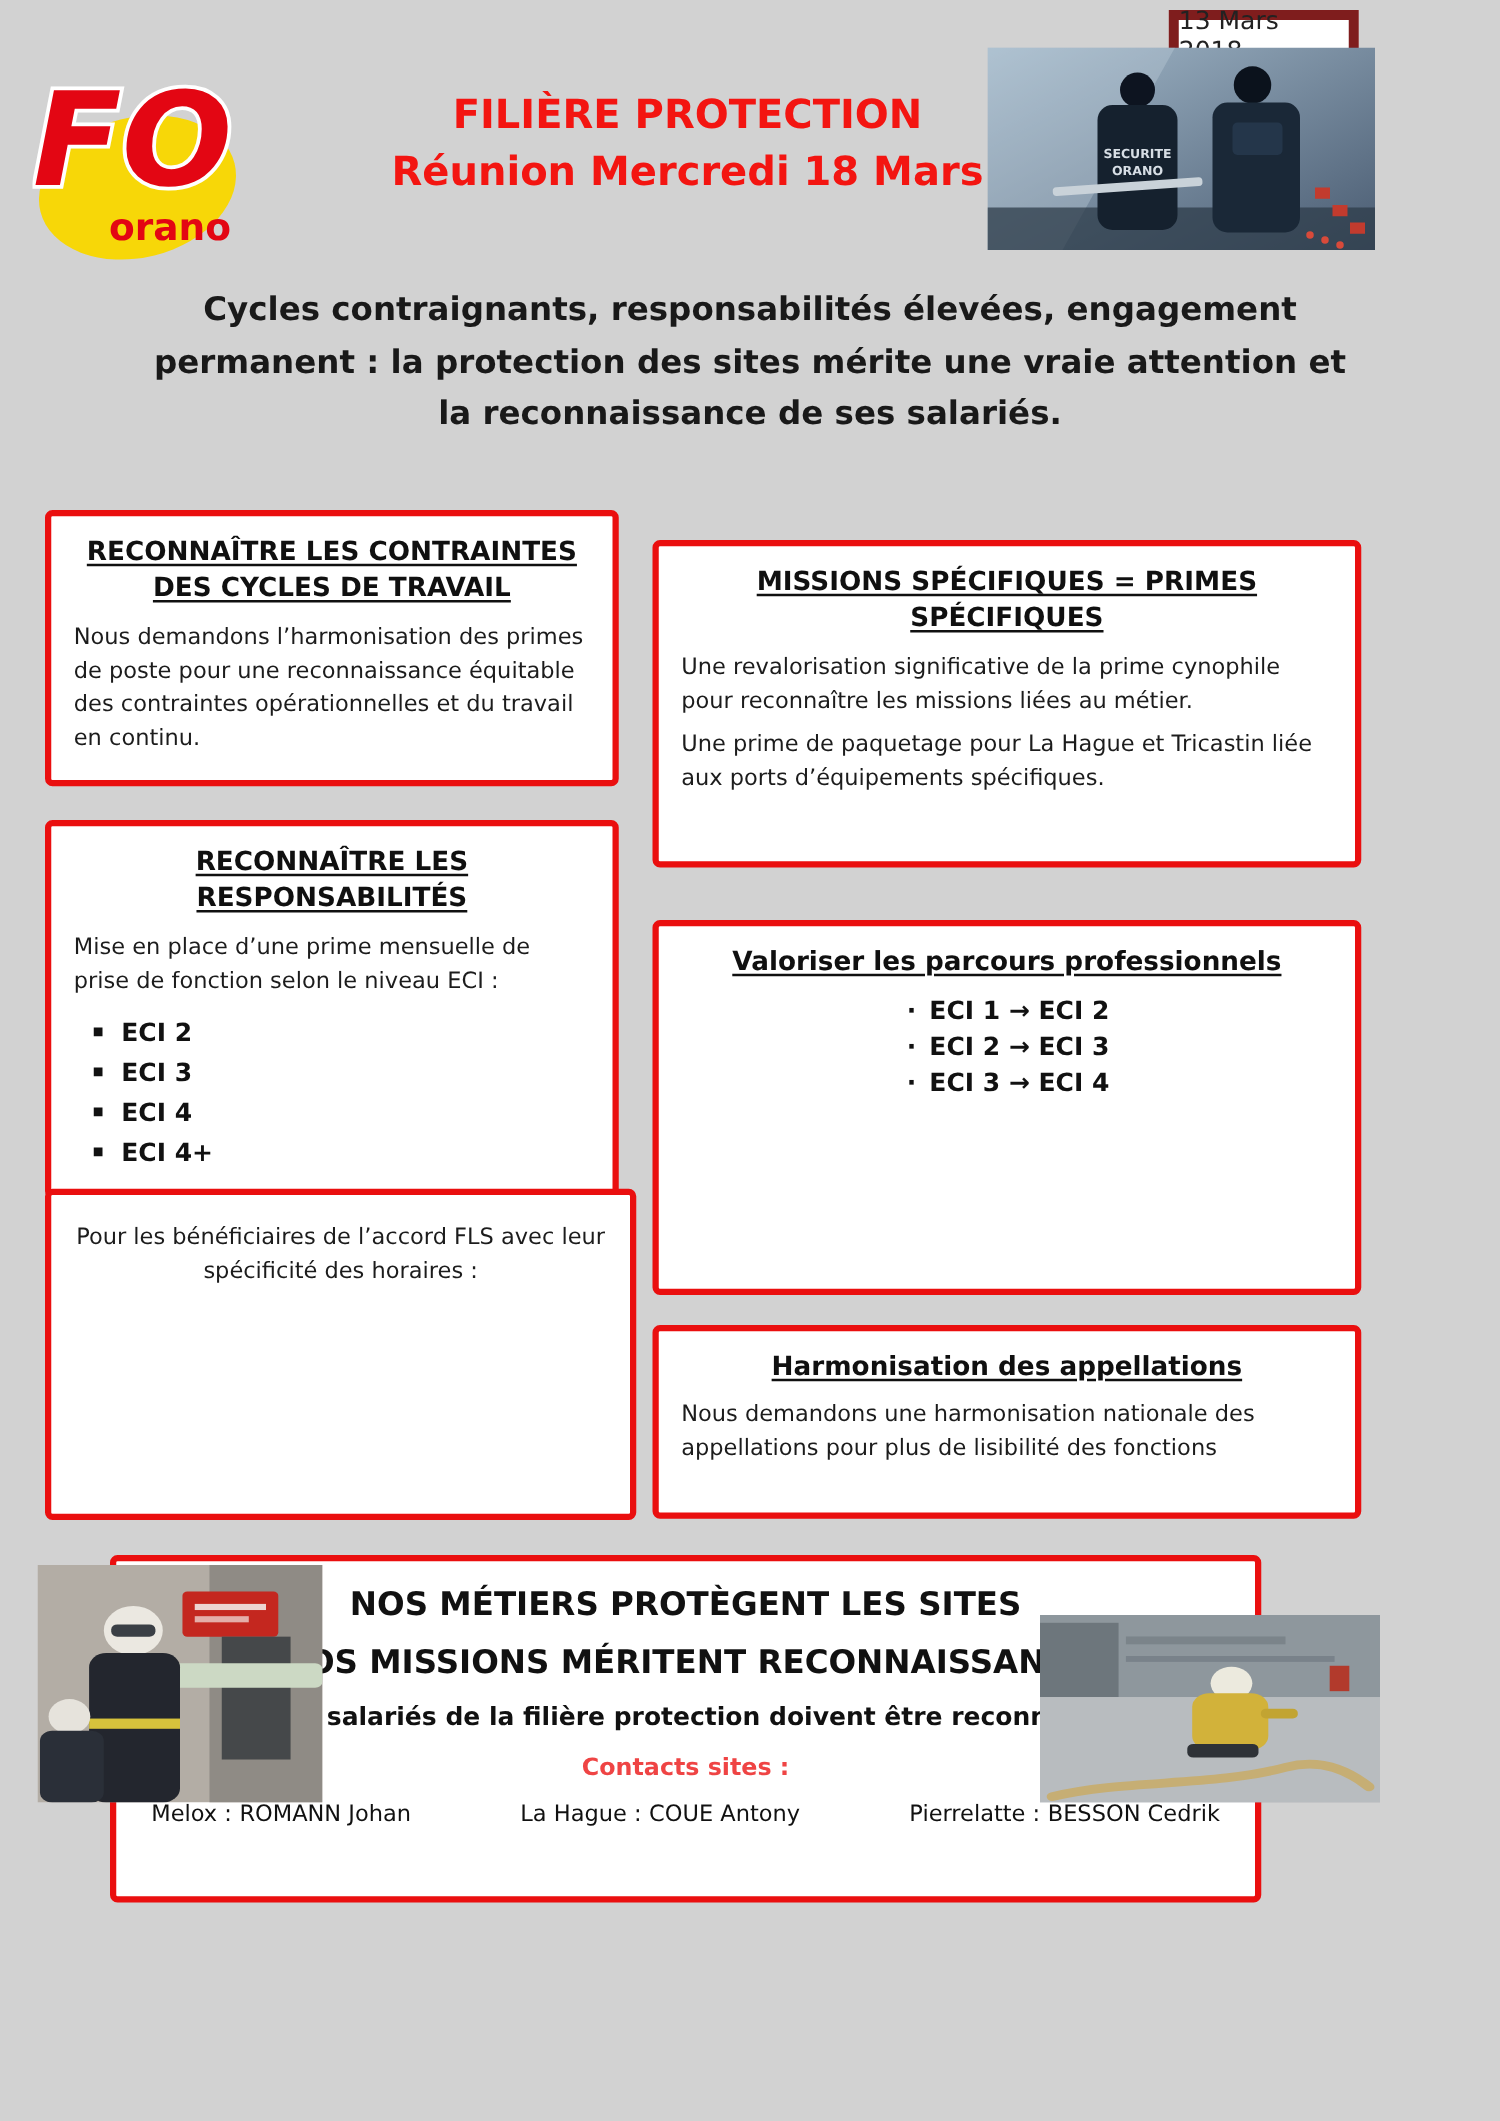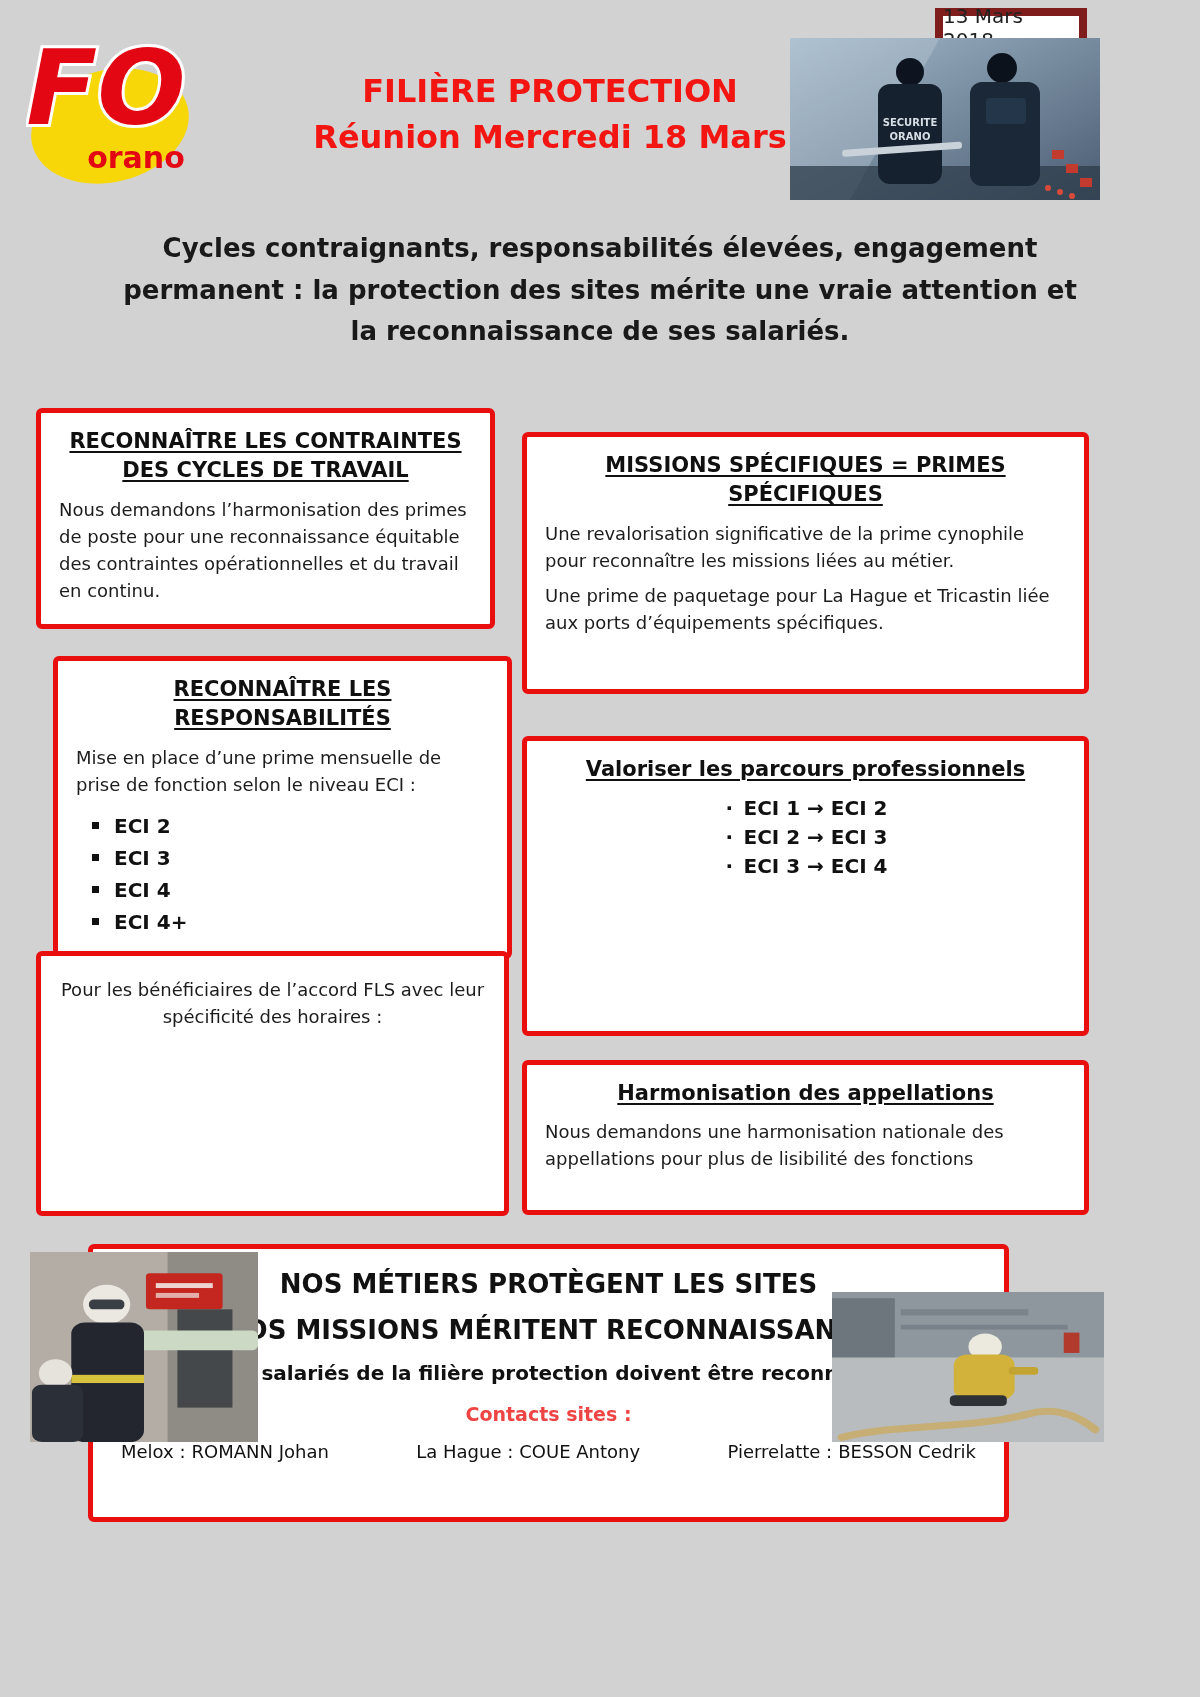--- a/index.html
+++ b/index.html
@@ -5,38 +5,38 @@
   html,body{margin:0;padding:0;background:#d2d2d2;}
   .page{position:relative;width:1200px;height:1697px;background:#d2d2d2;overflow:hidden;
         font-family:"DejaVu Sans",sans-serif;color:#1c1c1c;}
   svg text{font-family:"DejaVu Sans",sans-serif;}
   .b{font-weight:400;}
 
   
   #date-box{position:absolute;left:935px;top:8px;width:152px;height:40px;background:#fff;
             border:8px solid #7f1d1d;display:flex;align-items:center;justify-content:center;
             font-size:20px;color:#222;box-sizing:border-box;}
-  #logo{position:absolute;left:26px;top:12px;width:172px;height:178px;}
+  #logo{position:absolute;left:26px;top:36px;width:172px;height:178px;}
   #title{position:absolute;left:240px;top:68px;width:620px;text-align:center;color:#f31511;
          font-weight:700;font-size:32px;line-height:1.45;}
   #photo-top{position:absolute;left:790px;top:38px;width:310px;height:162px;}
   #photo-top svg, #photo-bl svg, #photo-br svg, #logo svg{display:block;width:100%;height:100%;}
   #intro{position:absolute;left:70px;top:228px;width:1060px;text-align:center;font-size:26px;
          font-weight:700;line-height:1.6;color:#191919;}
 
   
   .box{position:absolute;background:#fff;border:5px solid #ea0f0f;border-radius:6px;
        box-sizing:border-box;padding:12px 18px;}
   .box h2{margin:2px 0 10px;font-size:21px;font-weight:700;color:#101010;text-align:center;
           text-decoration:underline;text-underline-offset:3px;line-height:1.4;}
   .box p{margin:8px 0;font-size:18px;line-height:1.5;color:#1c1c1c;}
   .center{text-align:center;}
 
   #box-constraints{left:36px;top:408px;width:459px;}
-  #box-responsibilities{left:36px;top:656px;width:459px;min-height:278px;margin-left:17px;}
+  #box-responsibilities{left:36px;top:656px;width:459px;min-height:278px;}
   #box-anticipation{left:36px;top:951px;width:473px;min-height:265px;}
   #box-missions{left:522px;top:432px;width:567px;min-height:262px;}
   #box-parcours{left:522px;top:736px;width:567px;min-height:300px;}
   #box-appellations{left:522px;top:1060px;width:567px;min-height:155px;}
 
   .sq-list{list-style:none;margin:16px 0 2px 14px;padding:0;}
   .sq-list li{position:relative;padding-left:24px;font-weight:700;font-size:20px;margin:8px 0;color:#111;}
   .sq-list li::before{content:"";position:absolute;left:2px;top:8px;width:7px;height:7px;background:#111;}
 
   .dash-list{list-style:none;margin:14px 0 0 26px;padding:0;}

